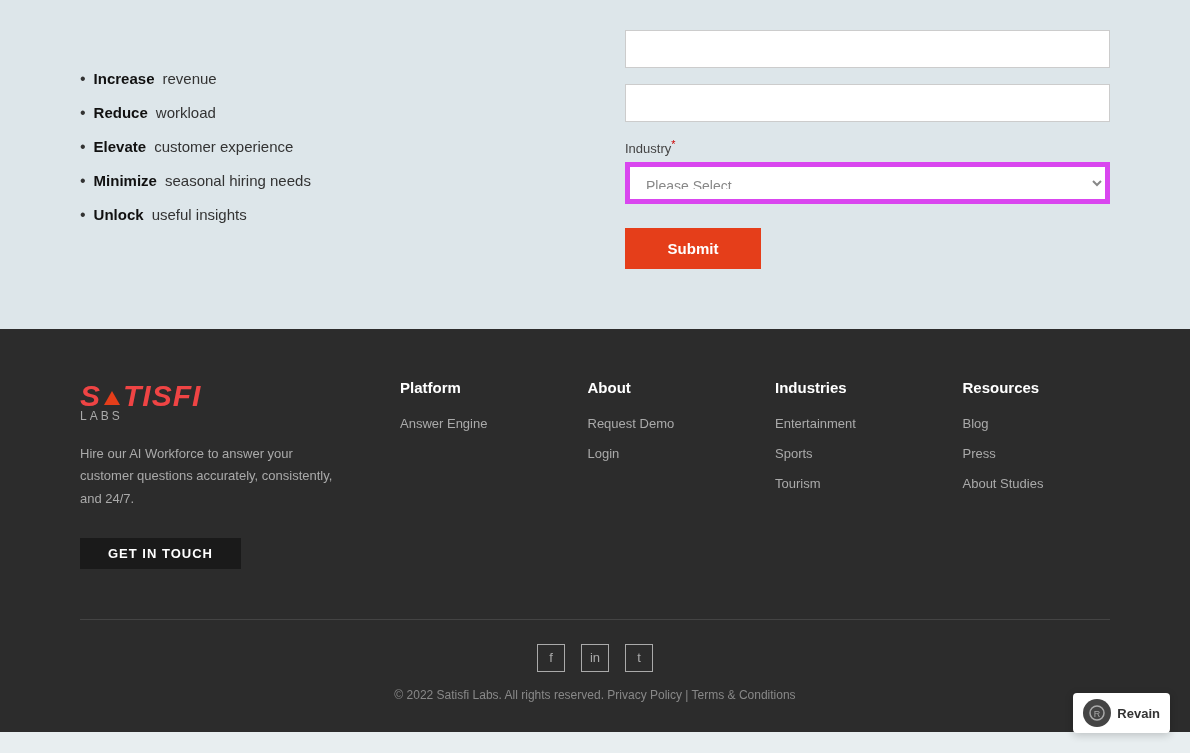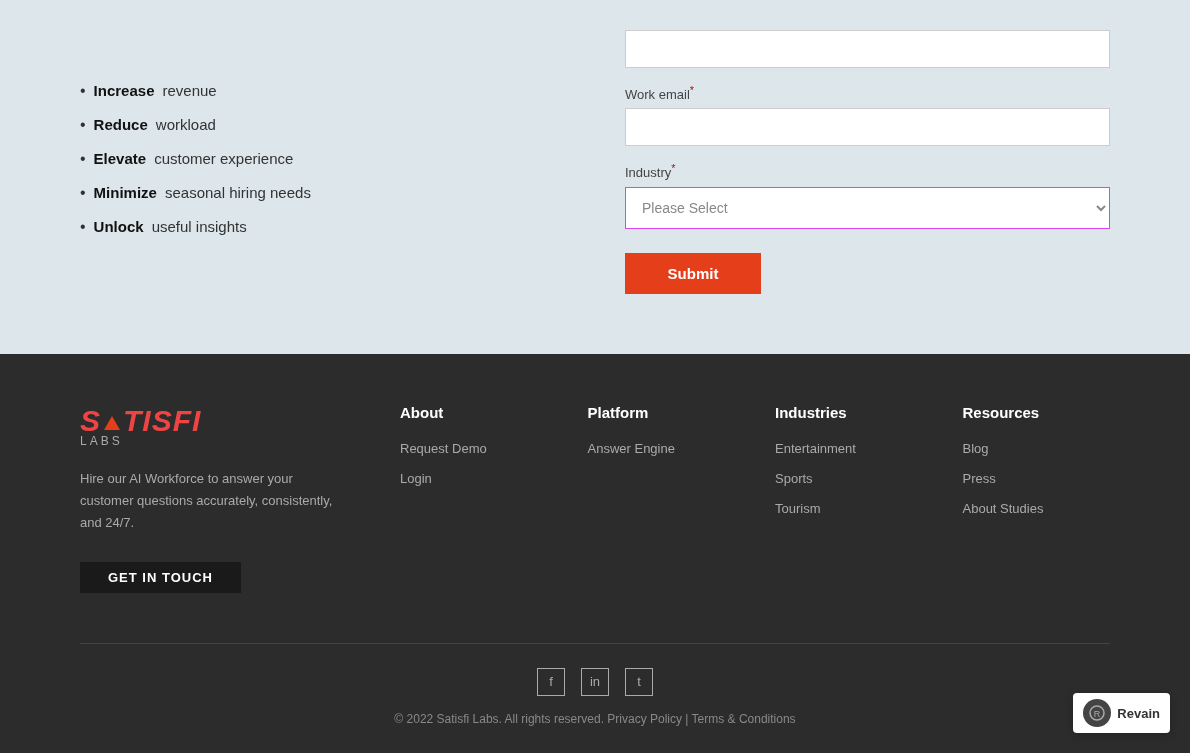--- a/index.html
+++ b/index.html
@@ -73,21 +73,21 @@
       border: 1px solid #ccc;
       background: #fff;
       font-size: 14px;
       outline: none;
       height: 38px;
     }
 
     .form-select {
       width: 100%;
       padding: 10px 12px;
-      border: 1px solid #d946ef;
+      border: 5px solid #d946ef;
       background: #fff;
       font-size: 14px;
       color: #888;
       height: 42px;
       appearance: auto;
       outline: none;
     }
 
     .submit-btn {
       background: #e53e1a;
@@ -282,21 +282,20 @@
       <li><strong>Minimize</strong> seasonal hiring needs</li>
       <li><strong>Unlock</strong> useful insights</li>
     </ul>
   </div>
   <div class="right-col">
 
     <div class="form-group">
       <input type="text" class="form-input" style="">
     </div>
     <div class="form-group">
-      <label class="form-label">Work email<sup>*</sup></label>
       <input type="email" class="form-input" style="">
     </div>
     <div class="form-group">
       <label class="form-label">Industry<sup>*</sup></label>
       <select class="form-select">
         <option value="">Please Select</option>
         <option value="entertainment">Entertainment</option>
         <option value="sports">Sports</option>
         <option value="tourism">Tourism</option>
       </select>
@@ -317,31 +316,31 @@
           <span class="logo-labs">LABS</span>
         </div>
       </div>
       <p class="brand-desc">Hire our AI Workforce to answer your customer questions accurately, consistently, and 24/7.</p>
       <button class="get-in-touch-btn">GET IN TOUCH</button>
     </div>
 
     <div class="footer-nav">
 
       <div class="footer-col">
+        <div class="footer-col-title">Platform</div>
+        <ul>
+          <li><a href="#">Answer Engine</a></li>
+        </ul>
+      </div>
+
+      <div class="footer-col">
         <div class="footer-col-title">About</div>
         <ul>
           <li><a href="#">Request Demo</a></li>
           <li><a href="#">Login</a></li>
-        </ul>
-      </div>
-
-      <div class="footer-col">
-        <div class="footer-col-title">Platform</div>
-        <ul>
-          <li><a href="#">Answer Engine</a></li>
         </ul>
       </div>
 
       <div class="footer-col">
         <div class="footer-col-title">Industries</div>
         <ul>
           <li><a href="#">Entertainment</a></li>
           <li><a href="#">Sports</a></li>
           <li><a href="#">Tourism</a></li>
         </ul>

